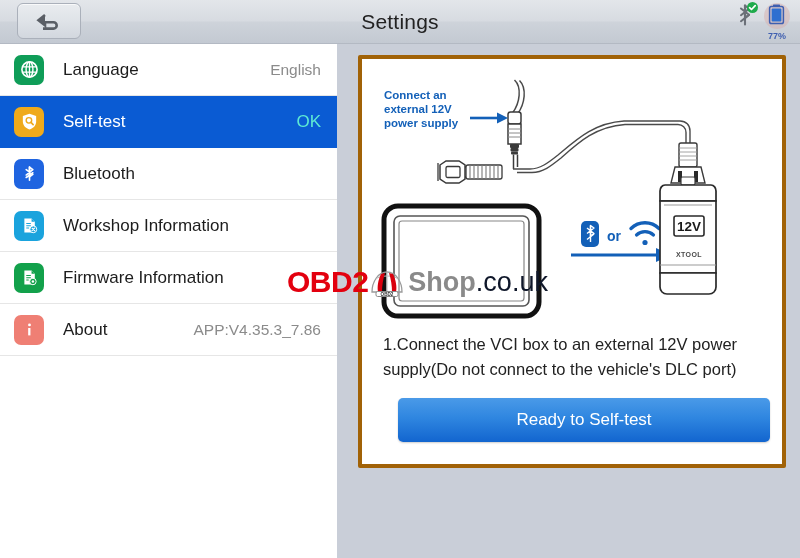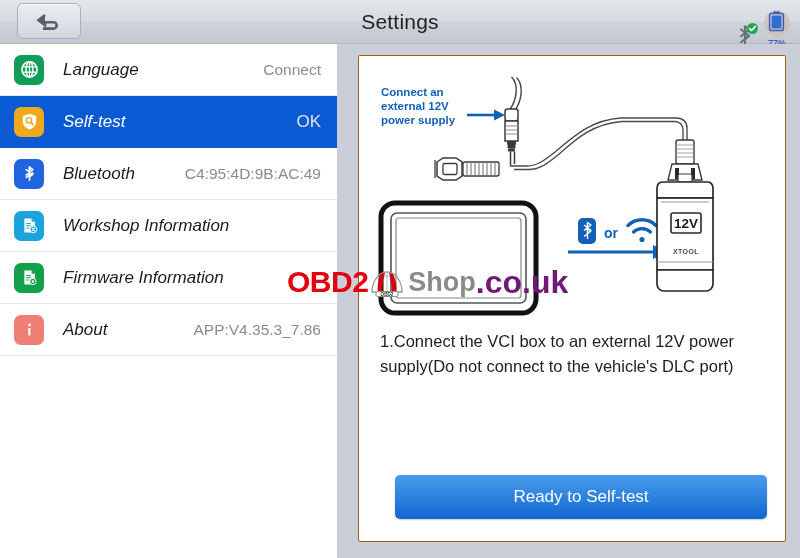--- a/index.html
+++ b/index.html
@@ -24,22 +24,22 @@
     display: flex; align-items: center; justify-content: center;
     box-shadow: 0 1px 0 rgba(255,255,255,.7) inset;
     cursor: pointer;
   }
   #title {
     position: absolute; left: 0; top: 0; width: 800px; height: 44px;
     display: flex; align-items: center; justify-content: center;
     font-size: 21px; color: #222; letter-spacing: .2px;
   }
   #status-icons {
-    position: absolute; right: 8px; top: 9px; height: 40px;
-    display: flex; align-items: flex-end; gap: 7px;
+    position: absolute; right: 8px; top: 2px; height: 40px;
+    display: flex; align-items: flex-start; gap: 7px;
   }
   .bt-wrap { position: relative; width: 20px; height: 26px; }
   .bt-check {
     position: absolute; right: -3px; top: 0px; width: 11px; height: 11px;
     border-radius: 50%; background: #1faa4b;
     display: flex; align-items: center; justify-content: center;
   }
   .bt-check svg { display: block; }
   .batt-wrap {
     position: relative; width: 30px; height: 40px;
@@ -62,33 +62,33 @@
   .srow {
     position: relative; height: 52px; display: flex; align-items: center;
     border-bottom: 1px solid #e6e6e6; padding-left: 14px; padding-right: 16px;
     background: #fff; cursor: pointer;
   }
   .srow.selected { background: #0a5bd3; border-bottom-color: #0a5bd3; align-items: center; }
   .sicon {
     width: 30px; height: 30px; border-radius: 7px; flex: 0 0 30px;
     display: flex; align-items: center; justify-content: center;
   }
-  .slabel { margin-left: 19px; font-size: 17px; color: #1c1c1c; white-space: nowrap; font-style: italic; }
+  .slabel { margin-left: 19px; font-size: 17px; color: #1c1c1c; white-space: nowrap; }
   .srow.selected .slabel { color: #fff; }
   .svalue { margin-left: auto; font-size: 15.5px; color: #8b8b8b; white-space: nowrap; }
-  .srow.selected .svalue { color: #e5e5e5; font-size: 17px; }
+  .srow.selected .svalue { color: #5eead4; font-size: 17px; }
 
   
   #content {
     position: absolute; left: 337px; top: 44px; width: 463px; height: 514px;
     background: #c9ced8;
   }
   #card {
-    position: absolute; left: 21px; top: 11px; width: 428px; height: 487px;
-    background: #fff; border: 1px solid #a16207; border-radius: 2px;
+    position: absolute; left: 21px; top: 11px; width: 428px; height: 413px;
+    background: #fff; border: 4px solid #a16207; border-radius: 2px;
   }
   #diagram { position: absolute; left: 0; top: 0; width: 426px; height: 268px; }
   #instructions {
     position: absolute; left: 21px; top: 273px; width: 392px;
     font-size: 16.5px; line-height: 25px; color: #222;
   }
   #self-test-btn {
     position: absolute; left: 28px; bottom: 22px; width: 372px; height: 44px;
     border: none; border-radius: 5px; cursor: pointer;
     background: linear-gradient(to bottom, #4a9ae8 0%, #2f86e0 45%, #1265cf 100%);
@@ -98,21 +98,21 @@
   }
 
   
   #watermark {
     position: absolute; left: 287px; top: 258px; width: 250px; height: 48px;
     pointer-events: none; z-index: 40;
     display: flex; align-items: center;
   }
   .wm-obd2 { font-size: 30px; font-weight: bold; color: #e3000f; letter-spacing: -.5px; line-height: 1; }
   .wm-shop { font-size: 27px; font-weight: bold; color: #8a8a8a; line-height: 1; text-align: right; }
-  .wm-couk { font-size: 32px; font-weight: bold; color: #701a75; line-height: 1; }
+  .wm-couk { font-size: 27px; font-weight: normal; color: #0f172a; line-height: 1; }
   .wm-car { position: relative; width: 46px; height: 40px; margin: 0 -2px 0 -4px; }
 </style>
 </head>
 <body>
 
 <div id="app">
 
   <div id="topbar">
 
     <div id="back-btn">
@@ -154,21 +154,21 @@
 
     <div class="srow">
       <div class="sicon" style="background:#0f9d58">
         <svg width="19" height="19" viewBox="0 0 20 20">
           <circle cx="10" cy="10" r="8" fill="none" stroke="#fff" stroke-width="1.7"></circle>
           <ellipse cx="10" cy="10" rx="3.6" ry="8" fill="none" stroke="#fff" stroke-width="1.5"></ellipse>
           <path d="M2.2 7.2 H17.8 M2.2 12.8 H17.8 M10 2 V18" stroke="#fff" stroke-width="1.4" fill="none"></path>
         </svg>
       </div>
       <div class="slabel">Language</div>
-      <div class="svalue">Connect</div>
+      <div class="svalue">English</div>
     </div>
 
 
     <div class="srow selected">
       <div class="sicon" style="background:#efaa1b">
         <svg width="19" height="19" viewBox="0 0 20 20">
           <path d="M10 1.8 L17 4.2 V10 C17 14.4 13.8 17.2 10 18.4 C6.2 17.2 3 14.4 3 10 V4.2 Z" fill="#fff"></path>
           <circle cx="9.4" cy="8.8" r="2.9" fill="none" stroke="#efaa1b" stroke-width="1.5"></circle>
           <path d="M11.6 11 L13.8 13.2" stroke="#efaa1b" stroke-width="1.8" stroke-linecap="round"></path>
         </svg>
@@ -179,21 +179,20 @@
 
     <div class="srow">
       <div class="sicon" style="background:#1f64e0">
         <svg width="19" height="19" viewBox="0 0 20 20">
           <path d="M6.5 6 L13.5 11 L10 13.6 L10 3.2 L13.5 6 L6.5 11.6" fill="none" stroke="#fff" stroke-width="1.7" stroke-linejoin="round" stroke-linecap="round"></path>
           <path d="M10 3.2 L10 17" stroke="#fff" stroke-width="1.7" stroke-linecap="round"></path>
           <path d="M6.5 14.2 L13.5 9.2" fill="none" stroke="#fff" stroke-width="1.7" stroke-linecap="round"></path>
         </svg>
       </div>
       <div class="slabel">Bluetooth</div>
-      <div class="svalue">C4:95:4D:9B:AC:49</div>
     </div>
 
     <div class="srow">
       <div class="sicon" style="background:#1aa3dd">
         <svg width="19" height="19" viewBox="0 0 20 20">
           <path d="M4.6 2.6 H12.2 L15.6 6 V17.4 H4.6 Z" fill="#fff"></path>
           <path d="M12.2 2.6 V6 H15.6" fill="#1aa3dd"></path>
           <path d="M6.6 7.8 H11.4 M6.6 10.2 H11.4 M6.6 12.6 H9.6" stroke="#1aa3dd" stroke-width="1.1"></path>
           <circle cx="14" cy="14" r="3.6" fill="#1aa3dd" stroke="#fff" stroke-width="1"></circle>
           <path d="M12.7 12.7 L15.3 15.3 M15.3 12.7 L12.7 15.3" stroke="#fff" stroke-width="1.3" stroke-linecap="round"></path>

